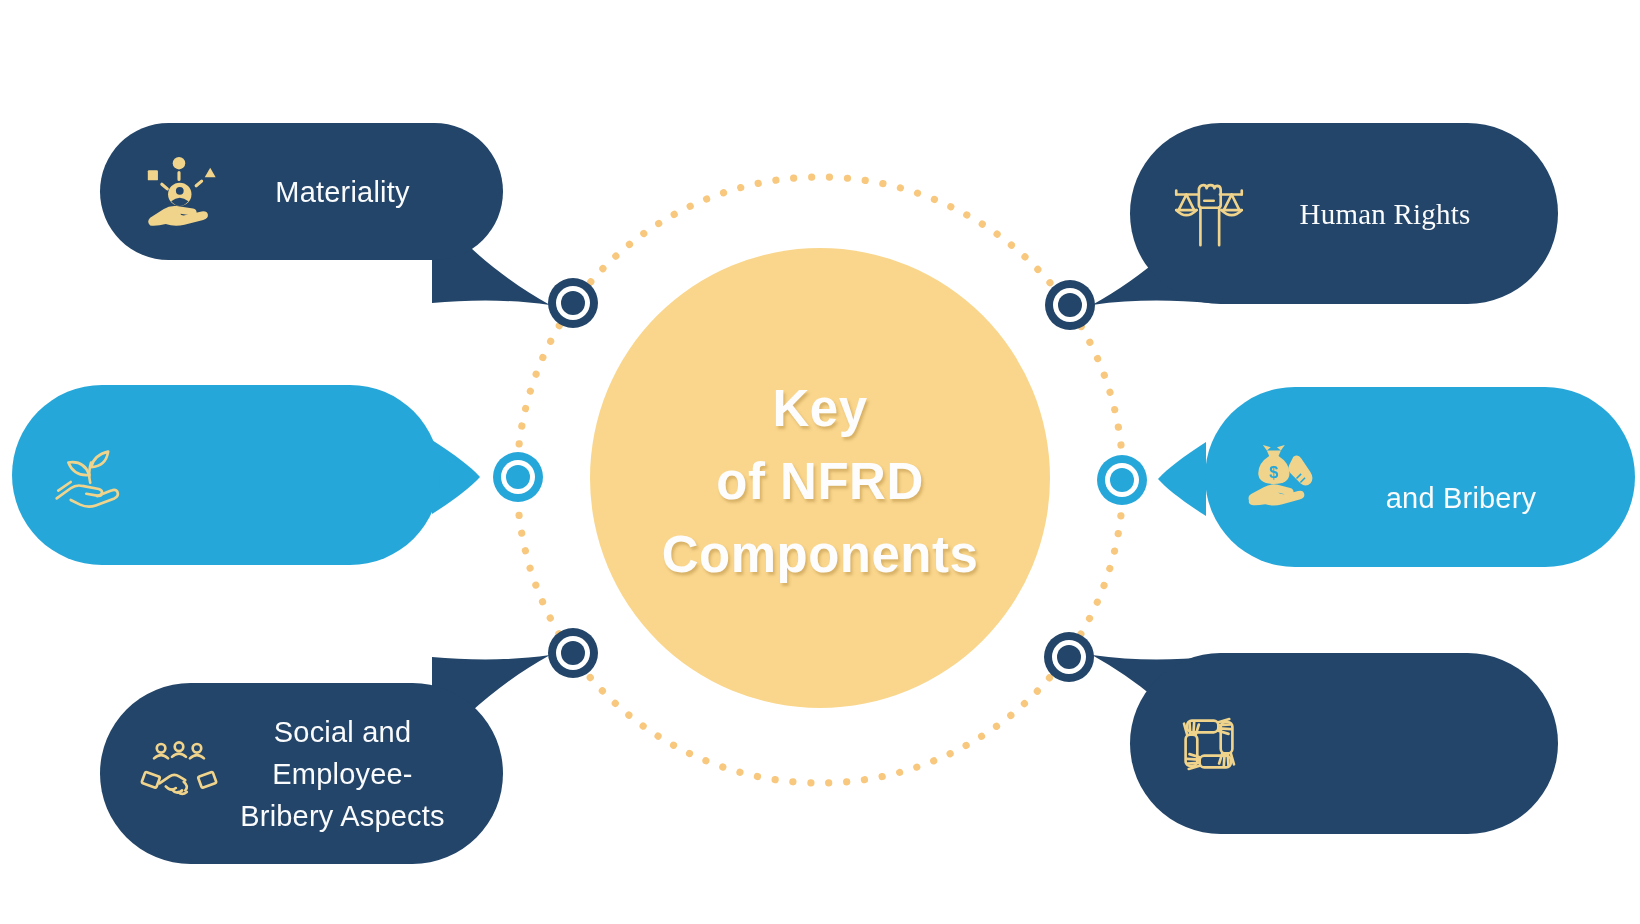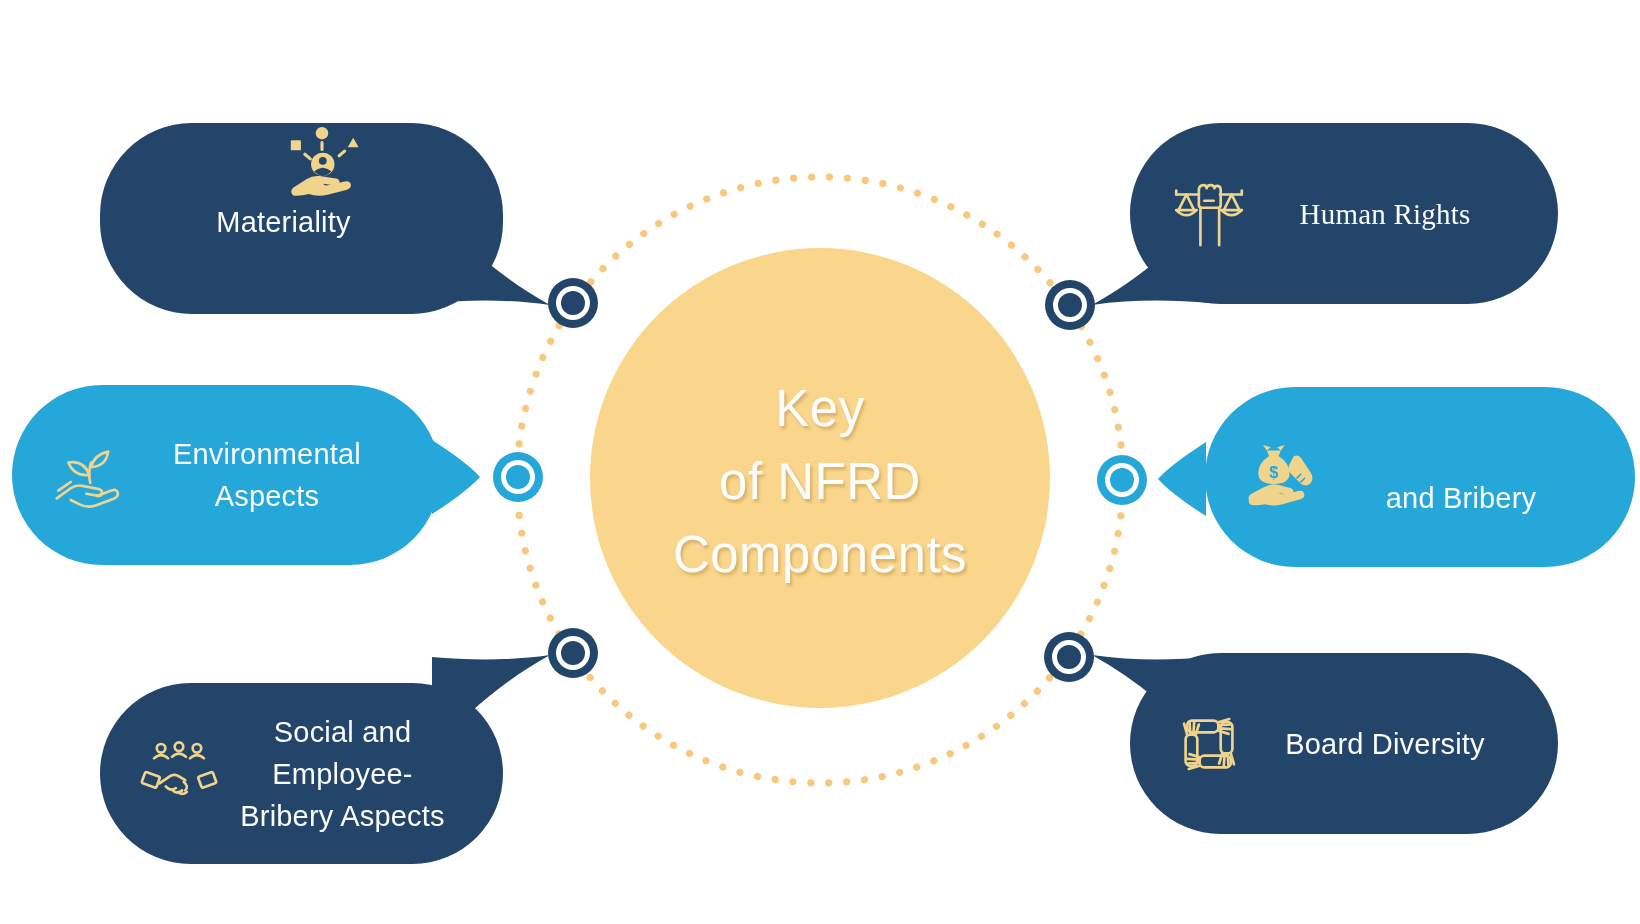--- a/index.html
+++ b/index.html
@@ -13,40 +13,40 @@
   
   #dotted-ring{z-index:0;}
 
   
   .center-circle{
     position:absolute;left:590px;top:248px;width:460px;height:460px;
     border-radius:50%;background:#F9D68C;z-index:1;
   }
   .center-title{
     position:absolute;left:590px;top:372px;width:460px;z-index:2;
-    text-align:center;color:#FDFDFE;font-weight:400;font-size:51px;line-height:73px;
+    text-align:center;color:#FDFDFE;font-weight:700;font-size:51px;line-height:73px;
     letter-spacing:.5px;
     text-shadow:2px 3px 3px rgba(176,132,57,.45);
   }
 
   
   .bubble{
     position:absolute;z-index:3;display:flex;align-items:center;
     color:#FAFBFD;border-radius:92px;
   }
   .bubble .icon{flex:0 0 auto;width:78px;height:78px;margin-left:40px;}
   .bubble .icon svg{width:100%;height:100%;display:block;}
   .bubble .label{
     flex:1;text-align:center;padding-right:36px;
     font-size:29px;line-height:42px;letter-spacing:.2px;font-weight:400;
   }
   .navy-bg{background:#234569;}
   .blue-bg{background:#26A7DA;}
 
-  #bubble-materiality   {left:100px; top:123px; width:403px; height:191px;flex-direction:column;}
+  #bubble-materiality   {left:100px; top:123px; width:403px; height:137px;}
   #bubble-environmental {left:12px;  top:385px; width:428px; height:180px;}
   #bubble-social        {left:100px; top:653px; width:403px; height:181px;margin-top:30px;}
   #bubble-human-rights  {left:1130px;top:123px; width:428px; height:181px;font-family:Liberation Serif, serif;}
   #bubble-anti-corrupt  {left:1205px;top:387px; width:430px; height:180px;}
   #bubble-board-div     {left:1130px;top:653px; width:428px; height:181px;}
 
   
   .tail{position:absolute;z-index:2;}
   .tail svg{display:block;}
   #tail-materiality {left:430px; top:205px;}
@@ -151,21 +151,20 @@
       <g class="ic-stroke">
         <path d="M49,60 Q46,47 50,34"></path>
         <path d="M48,50 Q28,52 21,34 Q41,31 48,50 Z"></path>
         <path d="M50,40 Q54,24 72,20 Q69,39 50,40 Z"></path>
         <path d="M8,70 L24,59"></path>
         <path d="M6,80 L24,67 Q31,62 39,64 L60,68 Q65,69.5 64,73.5 Q63,77.5 58,76.5 L44,74"></path>
         <path d="M58,77 L76,70 Q82,67.5 84,72 Q86,77 80,80 L56,89 Q46,92.5 36,88 L24,82"></path>
       </g>
     </svg>
   </span>
-  <span class="label"><span>Environmental</span><br><span>Aspects</span></span>
 </div>
 
 <div class="bubble navy-bg" id="bubble-social">
   <span class="icon">
     <svg viewBox="0 0 100 100">
       <g class="ic-stroke" stroke-width="3">
         <circle cx="27" cy="17" r="5.5"></circle>
           <path d="M18,30 Q27,21.5 36,30"></path>
         <circle cx="50" cy="15" r="5.5"></circle>
           <path d="M41,28 Q50,19.5 59,28"></path>
@@ -237,21 +236,20 @@
             <rect x="22" y="20" width="40" height="15" rx="6"></rect>
             <path d="M62,22 L76,18 M63,26 L78,25 M63,30 L78,31 M62,33 L75,37"></path>
           </g>
         <g transform="rotate(270 50 50)">
             <rect x="22" y="20" width="40" height="15" rx="6"></rect>
             <path d="M62,22 L76,18 M63,26 L78,25 M63,30 L78,31 M62,33 L75,37"></path>
           </g>
       </g>
     </svg>
   </span>
-  <span class="label">Board Diversity</span>
 </div>
 
 <div class="connector navy" id="conn-tl"></div>
 <div class="connector blue" id="conn-l"></div>
 <div class="connector navy" id="conn-bl"></div>
 <div class="connector navy" id="conn-tr"></div>
 <div class="connector blue" id="conn-r"></div>
 <div class="connector navy" id="conn-br"></div>
 
 </body></html>

